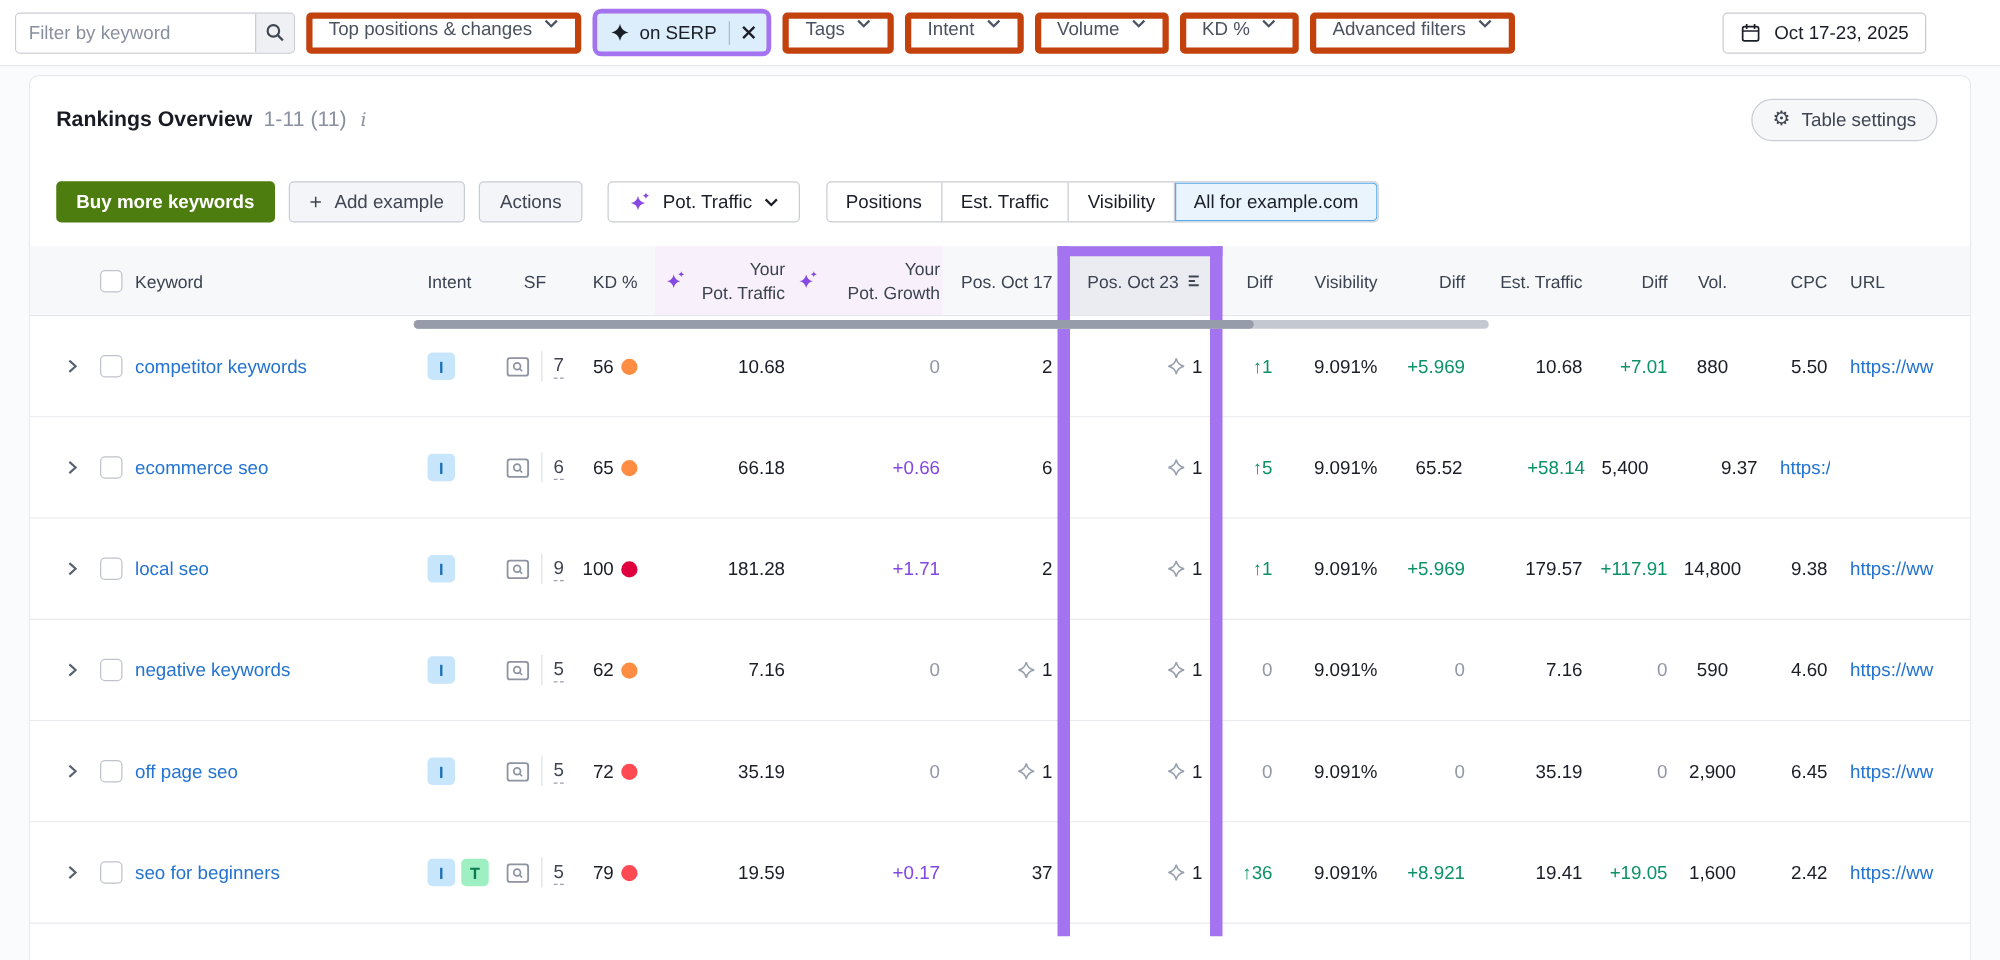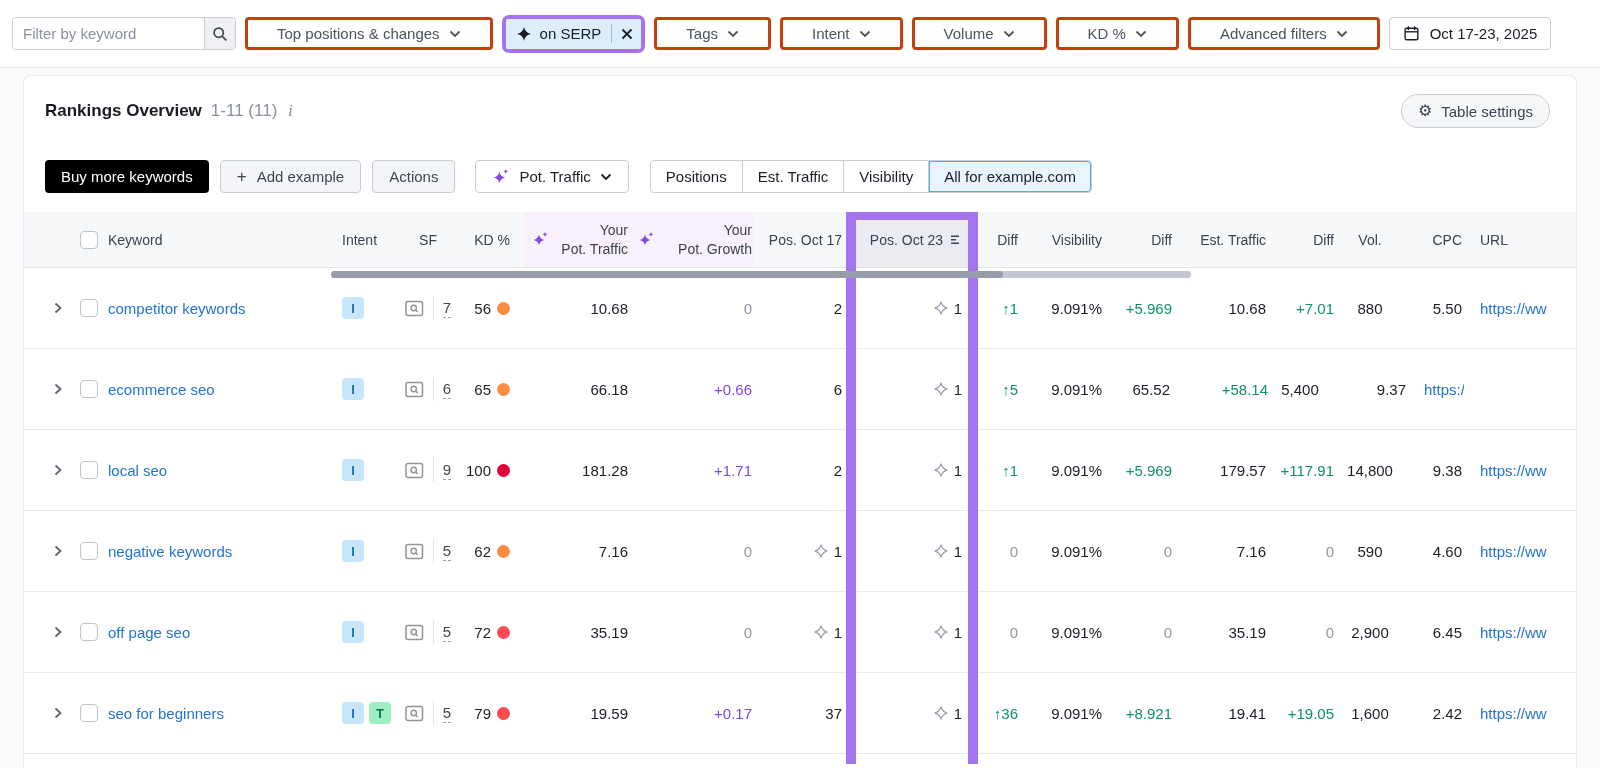--- a/index.html
+++ b/index.html
@@ -4,39 +4,39 @@
 <style>
   * { box-sizing: border-box; }
   html,body { margin:0; padding:0; }
   body {
     width:1600px; height:768px; overflow:hidden;
     font-family:"Liberation Sans", sans-serif;
     background:#fafbfc; color:#1c1e27;
   }
   
   .topbar {
-    height:68px; background:#fff; border-bottom:1px solid #e6e8ec;
+    height:53px; background:#fff; border-bottom:1px solid #e6e8ec;
     display:flex; align-items:center; gap:9px; padding:0 12px;
   }
   .filter-input {
     width:224px; height:33px; border:1px solid #c9ccd4; border-radius:4px;
     display:flex; overflow:hidden; background:#fff; flex:none;
   }
   .filter-input input {
     border:none; outline:none; flex:1; min-width:0; padding:0 10px;
     font:15px "Liberation Sans", sans-serif; color:#1c1e27;
   }
   .filter-input input::placeholder { color:#8a90a0; }
   .search-btn {
     width:31px; border:none; border-left:1px solid #c9ccd4; background:#eef0f3;
     display:flex; align-items:center; justify-content:center; cursor:pointer;
   }
   .dd {
-    height:33px; border:3px solid #c2410c; background:#fff; border-radius:4px;
-    display:flex; align-items:center; gap:9px; padding:0 29px;
+    height:33px; border:5px solid #c2410c; background:#fff; border-radius:4px;
+    display:flex; align-items:flex-start; gap:9px; padding:0 13px;
     font:15px "Liberation Sans", sans-serif; color:#4b5260; cursor:pointer; white-space:nowrap; flex:none;
   }
   .chip-outline { border:4px solid #a373f0; border-radius:7px; flex:none; }
   .chip {
     height:30px; background:#dceefb; display:flex; align-items:center;
     padding:0 8px 0 10px; gap:8px; font-size:15px; color:#1b1e27; border-radius:2px; cursor:pointer;
   }
   .chip-close {
     display:flex; align-items:center; justify-content:center; height:19px;
     padding-left:9px; margin-left:2px; border-left:1px solid #9fbed8; cursor:pointer;
@@ -63,21 +63,21 @@
     display:flex; align-items:center; gap:9px; padding:0 16px;
     font:15px "Liberation Sans", sans-serif; color:#3f4552; cursor:pointer;
   }
   .gear-glyph { font-size:16px; line-height:1; color:#3f4552; }
   
   .actions-row { display:flex; align-items:center; margin-top:32px; padding-left:21px; height:33px; }
   .btn {
     height:33px; border-radius:4px; font:15px "Liberation Sans", sans-serif;
     display:inline-flex; align-items:center; padding:0 16px; cursor:pointer; border:none; white-space:nowrap;
   }
-  .btn-buy { background:#000000; color:#fff; font-weight:400; }
+  .btn-buy { background:#4d7c0f; color:#fff; font-weight:700; }
   .btn-gray { background:#f4f5f8; border:1px solid #c9ccd4; color:#3f4552; gap:10px; margin-left:11px; }
   .plus { font-size:17px; line-height:1; color:#3f4552; }
   .btn-metric { background:#fff; border:1px solid #c9ccd4; color:#1b1e27; gap:9px; margin-left:20px; }
   .segs { display:flex; height:33px; border:1px solid #c9ccd4; border-radius:4px; margin-left:21px; background:#fff; }
   .seg {
     display:flex; align-items:center; padding:0 15px; font-size:15px; color:#1b1e27;
     border-right:1px solid #c9ccd4; cursor:pointer; white-space:nowrap;
   }
   .seg:last-child { border-right:none; }
   .seg.active { background:#e9f4fd; box-shadow:inset 0 0 0 1px #57a9e8; border-radius:0 4px 4px 0; }

